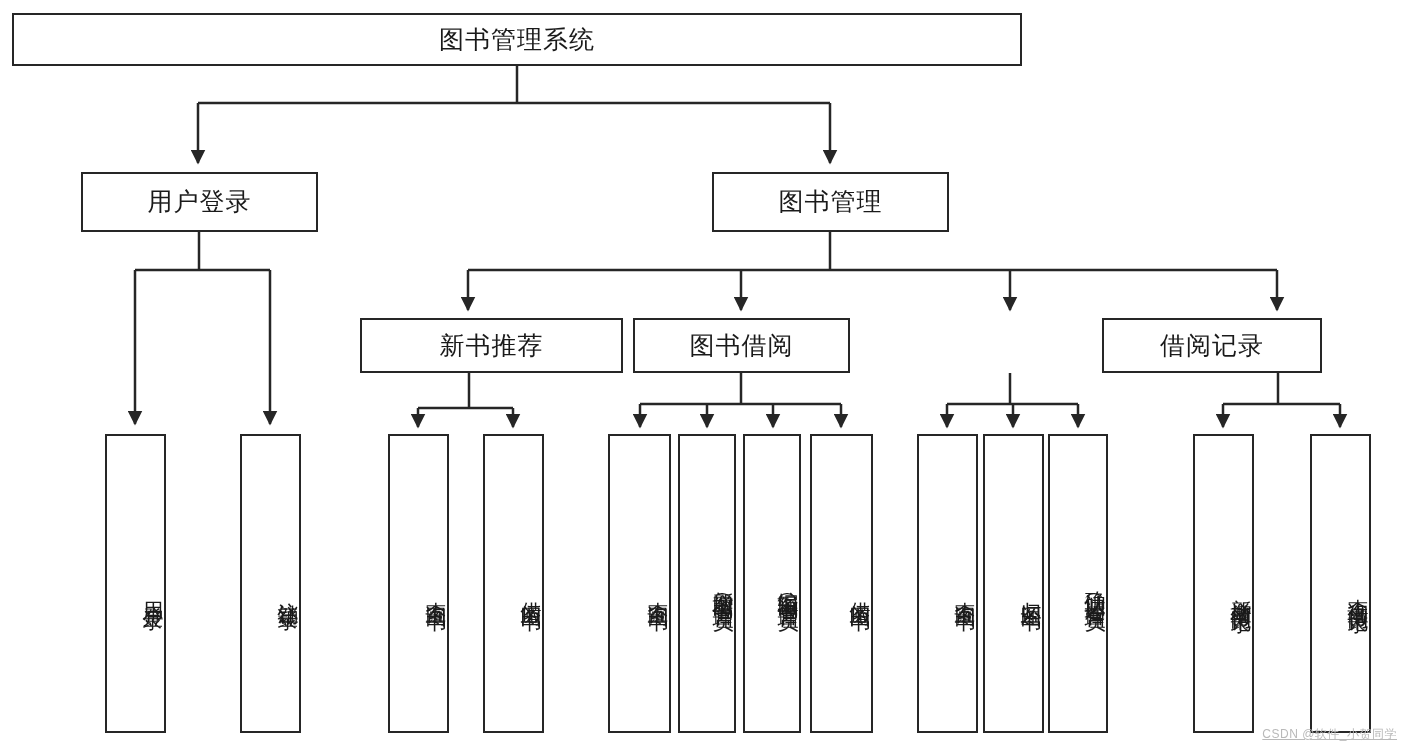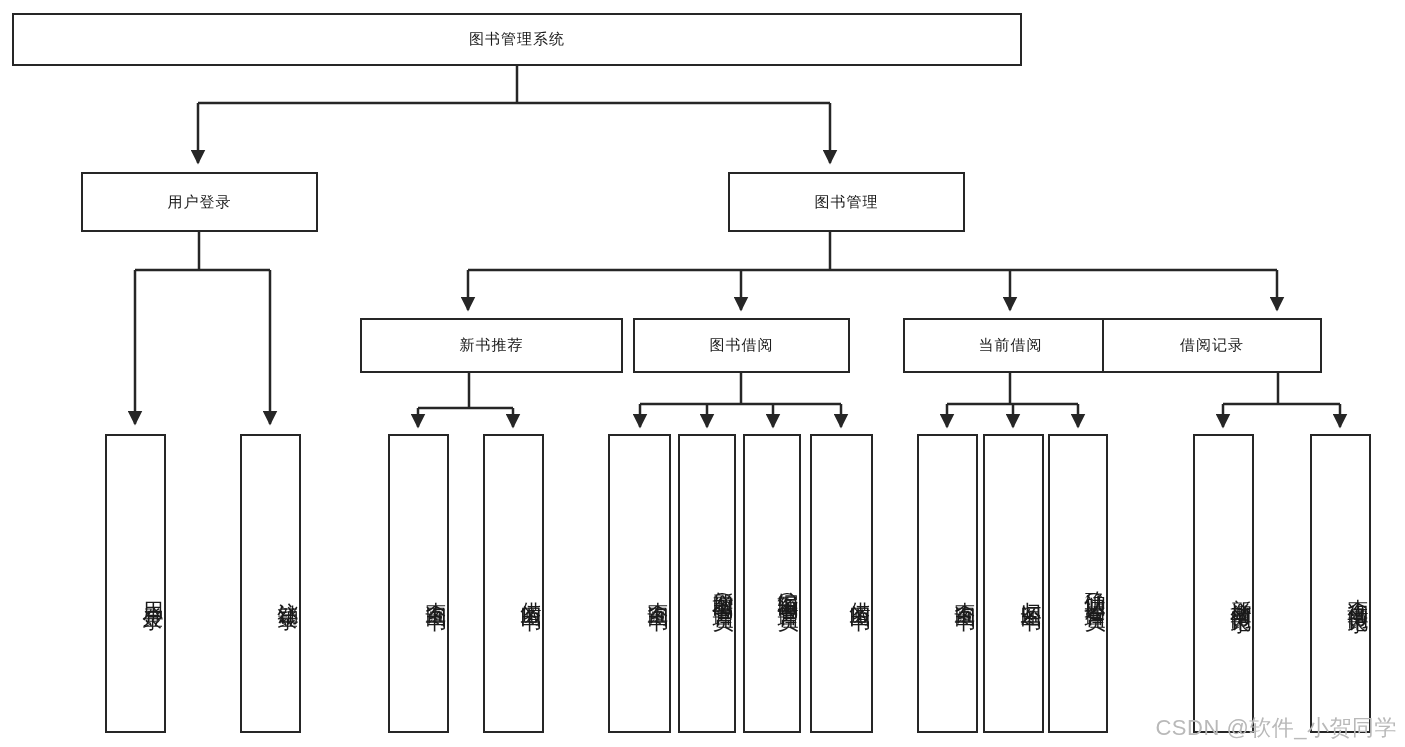--- a/index.html
+++ b/index.html
@@ -29,21 +29,21 @@
     box-sizing: border-box;
     background: #ffffff;
     border: 2px solid #262626;
     display: flex;
     align-items: center;
     justify-content: center;
     color: #1a1a1a;
     z-index: 3;
   }
   .node.horiz {
-    font-size: 15px;
+    font-size: 25px;
     letter-spacing: 1px;
     line-height: 1.1;
   }
   .node.vert {
     writing-mode: vertical-rl;
     text-orientation: upright;
     font-size: 21px;
     letter-spacing: 3px;
     align-items: flex-start;
     justify-content: center;
@@ -52,25 +52,26 @@
   }
   .node.vert .vlabel {
     writing-mode: vertical-rl;
     text-orientation: upright;
     display: block;
   }
   .watermark {
     position: absolute;
     right: 8px;
     bottom: 4px;
-    font-size: 22px;
+    font-size: 12px;
     color: #b9b9b9;
     z-index: 5;
     white-space: nowrap;
     letter-spacing: 0.5px;
+    text-decoration: underline;
   }
 </style>
 </head>
 <body>
 
 <div id="canvas">
 
   <svg id="svg-layer" viewBox="0 0 1405 747" xmlns="http://www.w3.org/2000/svg">
     <defs>
       <marker id="arrow" viewBox="0 0 10 10" refX="9" refY="5" markerWidth="6" markerHeight="6" orient="auto-start-reverse">
@@ -121,32 +122,29 @@
     </g>
   </svg>
 
   <div class="node horiz" style="left:12px; top:13px; width:1010px; height:53px;">
     <span>图书管理系统</span>
   </div>
 
   <div class="node horiz" style="left:81px; top:172px; width:237px; height:60px;">
     <span>用户登录</span>
   </div>
-  <div class="node horiz" style="left:712px; top:172px; width:237px; height:60px;margin-left:16px;">
+  <div class="node horiz" style="left:712px; top:172px; width:237px; height:60px;">
     <span>图书管理</span>
   </div>
 
   <div class="node horiz" style="left:360px; top:318px; width:263px; height:55px;">
     <span>新书推荐</span>
   </div>
   <div class="node horiz" style="left:633px; top:318px; width:217px; height:55px;text-align:right;">
     <span>图书借阅</span>
-  </div>
-  <div class="node horiz" style="left:903px; top:318px; width:215px; height:55px;">
-    <span>当前借阅</span>
   </div>
   <div class="node horiz" style="left:1102px; top:318px; width:220px; height:55px;">
     <span>借阅记录</span>
   </div>
 
   <div class="node vert" style="left:105px; top:434px; width:61px; height:299px;">
     <span class="vlabel">用户登录</span>
   </div>
   <div class="node vert" style="left:240px; top:434px; width:61px; height:299px;">
     <span class="vlabel">注销登录</span>

